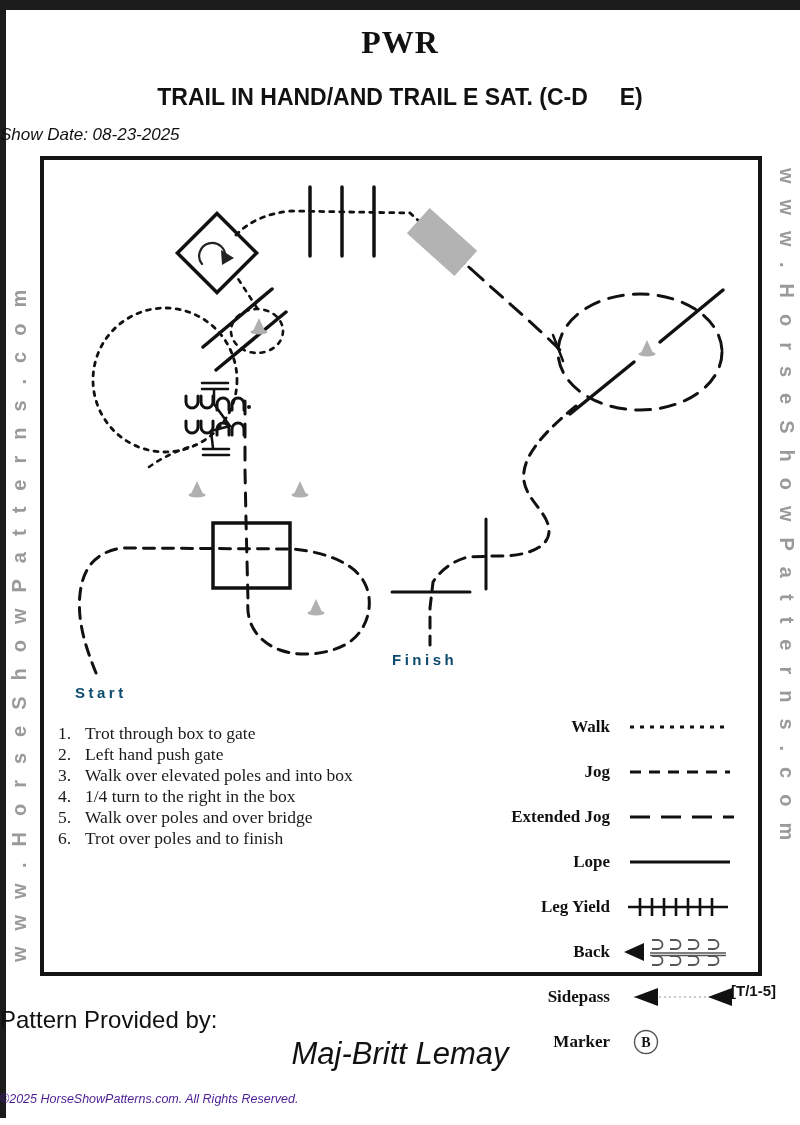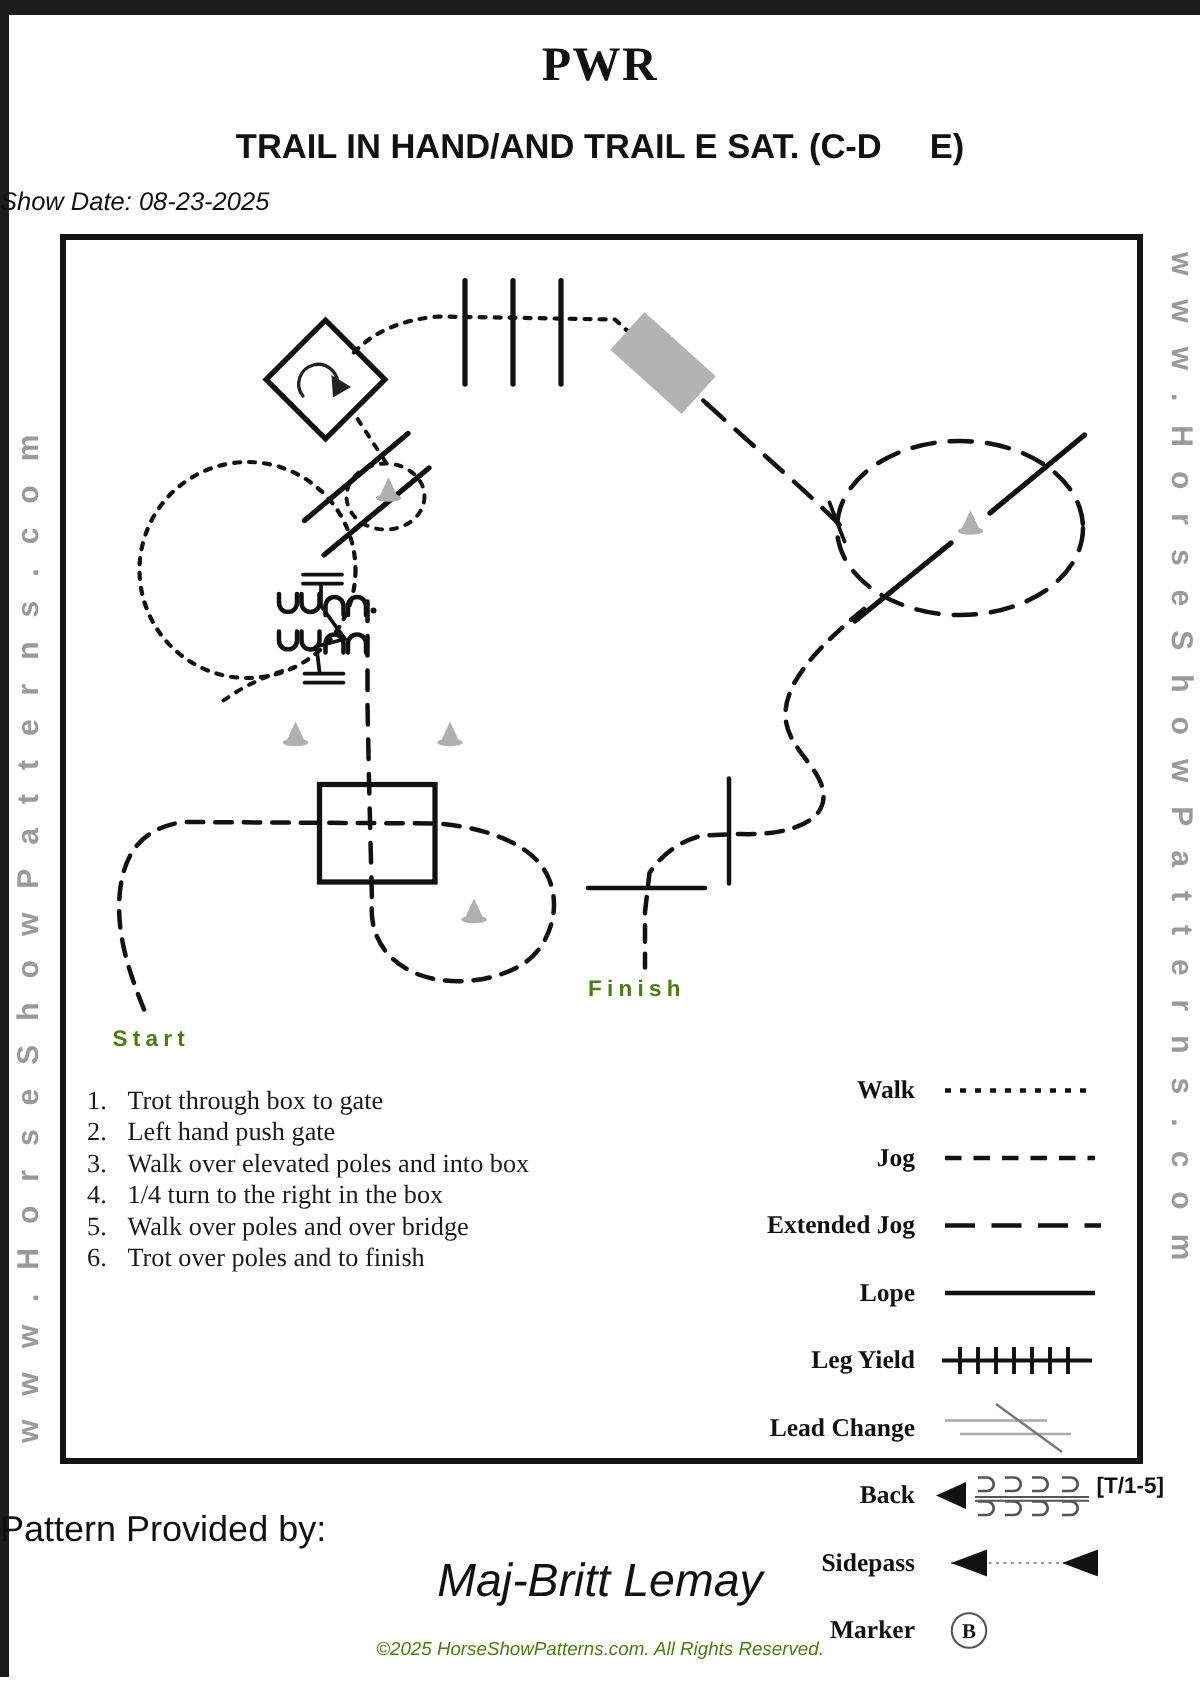--- a/index.html
+++ b/index.html
@@ -17,41 +17,41 @@
                font-style:italic; font-size:17px; }
 
   .wm { position:absolute; writing-mode:vertical-rl; font-weight:bold; font-size:20px;
         letter-spacing:16px; color:#9a9a9a; white-space:nowrap; }
   .wm-left  { left:8px;  top:162px; height:800px; transform:rotate(180deg); }
   .wm-right { right:2px; top:168px; height:800px; }
 
   .arena { position:absolute; left:40px; top:156px; width:714px; height:812px; border:4px solid #141414; }
   .arena svg.pattern { position:absolute; left:0; top:0; }
 
-  .course-label { position:absolute; font-weight:bold; font-size:15px; letter-spacing:3.5px; color:#4d7c0f; }
+  .course-label { position:absolute; font-weight:bold; font-size:15px; letter-spacing:3.5px; color:#0c4a6e; }
   .start-label  { left:75px;  top:684px; }
   .finish-label { left:392px; top:651px; }
 
   .instructions { position:absolute; left:58px; top:724px; width:340px;
                   font-family:"Liberation Serif", serif; font-size:17.5px; color:#1a1a1a; }
   .instr-row { display:flex; margin-bottom:3px; line-height:18px; }
   .instr-num { width:27px; flex:0 0 27px; }
 
   .legend { position:absolute; left:482px; top:696px; }
   .legend-row { display:flex; align-items:center; height:28px;margin-top:17px; }
   .legend-label { width:128px; flex:0 0 128px; text-align:right; padding-right:12px;
                   font-family:"Liberation Serif", serif; font-weight:bold; font-size:17px; }
   .legend-sym { width:120px; height:28px; }
   .legend-sym svg { overflow:visible; }
 
   .pattern-code { position:absolute; top:982px; right:24px; font-weight:bold; font-size:15px; }
   .provided  { position:absolute; top:1006px; left:0; width:100%; text-align:left; font-weight:normal; font-size:24px; }
   .provider  { position:absolute; top:1036px; left:0; width:100%; text-align:center; font-style:italic; font-size:31px; }
-  .copyright { position:absolute; top:1092px; left:0; width:100%; text-align:center;
-               font-style:italic; font-size:12.5px; color:#4d7c0f; }
+  .copyright { position:absolute; top:1092px; left:0; width:100%; 
+               font-style:italic; font-size:12.5px; color:#4c1d95; }
 </style>
 </head>
 <body>
 
 <div class="page">
 
   <div class="top-bar"></div>
   <div class="left-bar"></div>
 
   <div class="title">PWR</div>
@@ -241,30 +241,20 @@
             <line x1="42" y1="5" x2="42" y2="23"></line>
               <line x1="54" y1="5" x2="54" y2="23"></line>
             <line x1="66" y1="5" x2="66" y2="23"></line>
               <line x1="78" y1="5" x2="78" y2="23"></line>
             <line x1="90" y1="5" x2="90" y2="23"></line>
           </g>
         </svg>
       </span>
     </div>
 
-    <div class="legend-row">
-      <span class="legend-label">Lead Change</span>
-      <span class="legend-sym">
-        <svg width="120" height="28" viewBox="0 0 120 28">
-          <line x1="8" y1="9" x2="76" y2="9" stroke="#aaa" stroke-width="1.6"></line>
-          <line x1="18" y1="18" x2="92" y2="18" stroke="#aaa" stroke-width="1.6"></line>
-          <line x1="42" y1="-2" x2="86" y2="30" stroke="#777" stroke-width="1.6"></line>
-        </svg>
-      </span>
-    </div>
 
     <div class="legend-row">
       <span class="legend-label">Back</span>
       <span class="legend-sym">
         <svg width="120" height="28" viewBox="0 0 120 28">
           <polygon points="2,14 22,5 22,23" fill="#111" stroke="none"></polygon>
           <g stroke="#555" stroke-width="1.8" fill="none">
             <path d="M 30 2 h6 a4.5 4.5 0 0 1 0 9 h-6"></path>
               <path d="M 48 2 h6 a4.5 4.5 0 0 1 0 9 h-6"></path>
             <path d="M 66 2 h6 a4.5 4.5 0 0 1 0 9 h-6"></path>

